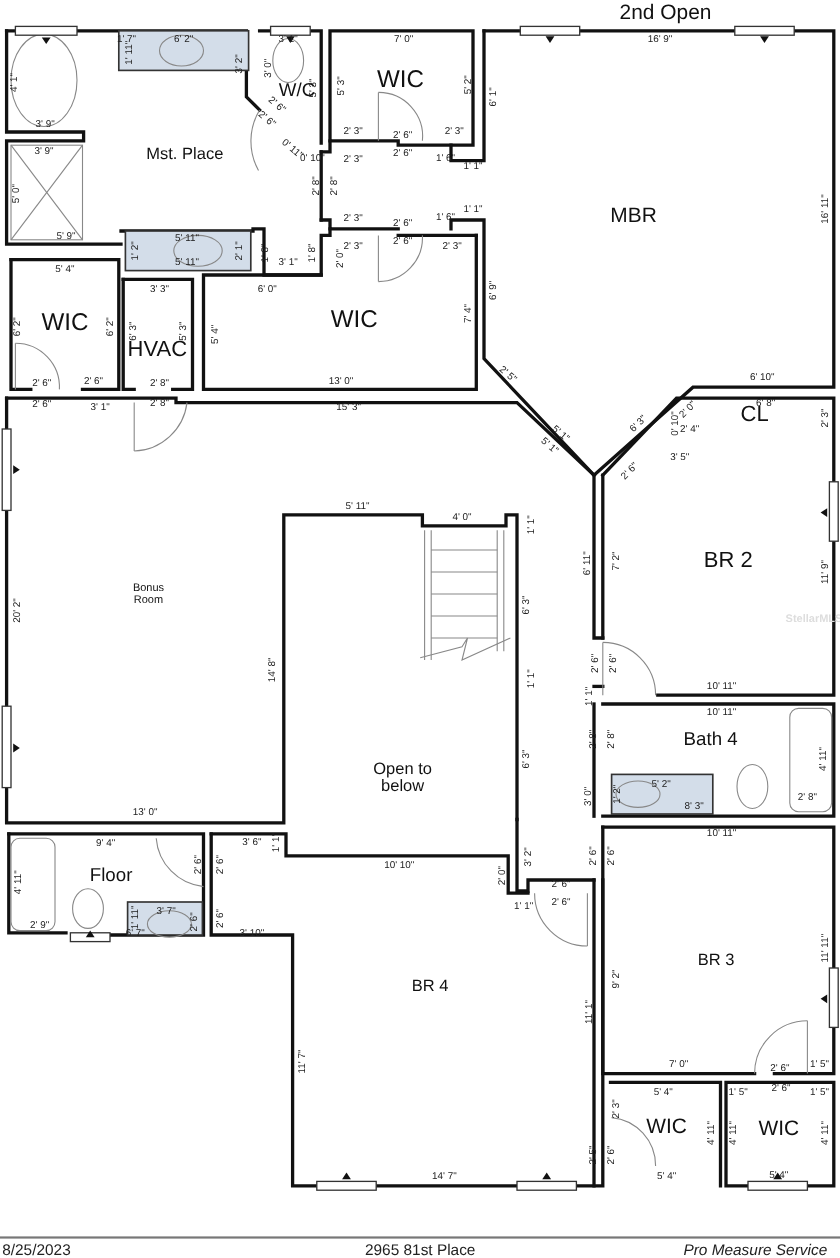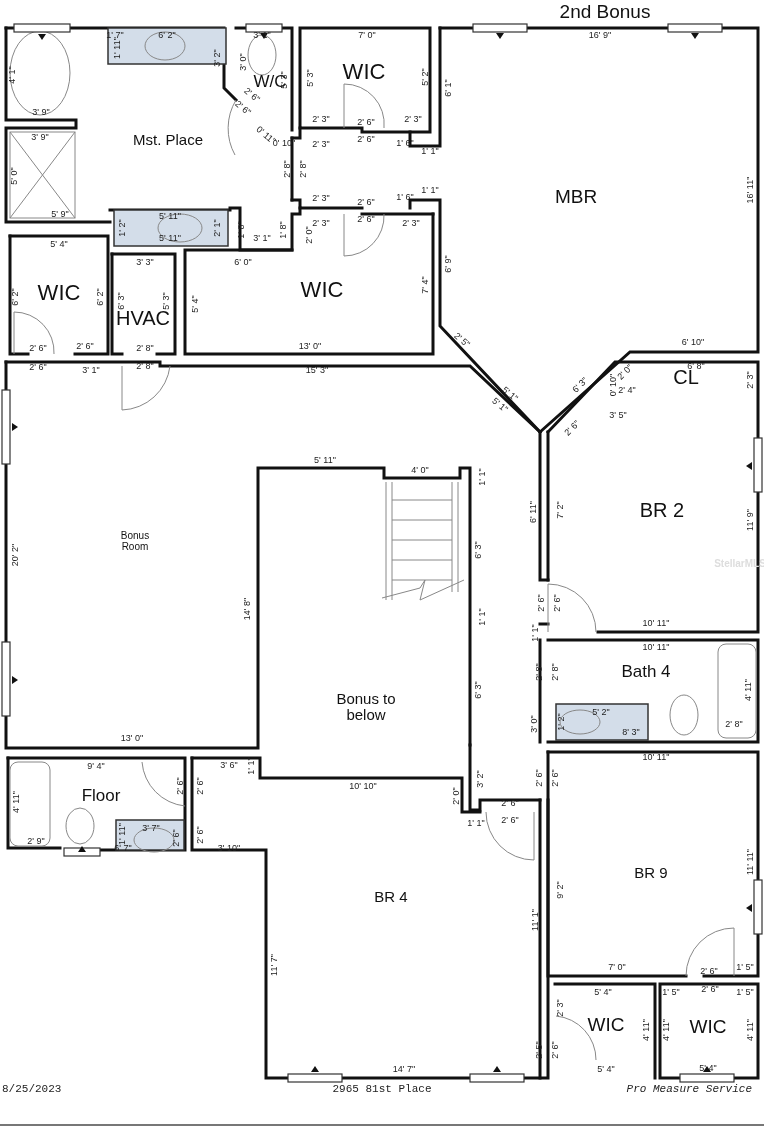--- a/index.html
+++ b/index.html
@@ -5,21 +5,21 @@
   html, body { margin:0; padding:0; background:#fff; }
   body { width:764px; height:1144px; position:relative; overflow:hidden; font-family:"Liberation Sans", sans-serif; color:#111; }
   #plan { position:absolute; left:0; top:0; width:764px; height:1144px; }
   .room-label { position:absolute; font-family:"Liberation Sans", sans-serif; color:#111; text-align:center; line-height:1.05; white-space:nowrap; transform:translate(-50%,-50%); }
   .dim { position:absolute; font-family:"Liberation Sans", sans-serif; font-size:9px; color:#222; white-space:nowrap; transform:translate(-50%,-50%); }
   .dim.v { transform:translate(-50%,-50%) rotate(-90deg); }
   .dim.d1 { transform:translate(-50%,-50%) rotate(40deg); }
   .dim.d2 { transform:translate(-50%,-50%) rotate(-45deg); }
   .title { position:absolute; left:605px; top:12px; transform:translate(-50%,-50%); font-size:19px; font-family:"Liberation Sans", sans-serif; }
   .footer-line { position:absolute; left:0; top:1124px; width:764px; height:2px; background:#777; }
-  .footer { position:absolute; top:1083px; font-size:11px; font-family:Liberation Mono, monospace; color:#222; }
+  .footer { position:absolute; top:1128px; font-size:14px; font-family:Liberation Sans, sans-serif; color:#222; }
   .footer.center { left:382px; transform:translateX(-50%); }
   .footer.left { left:2px; }
   .footer.right { right:12px; font-style:italic; }
   .watermark { position:absolute; left:740px; top:563px; transform:translate(-50%,-50%); font-size:10px; color:#ddd; font-weight:bold; }
 </style>
 </head>
 <body>
 
 <svg id="plan" viewBox="0 0 764 1144" xmlns="http://www.w3.org/2000/svg">
   <g fill="none" stroke="#111" stroke-width="3" stroke-linecap="square">
@@ -146,39 +146,39 @@
     <polygon points="12,676 12,684 18,680"></polygon>
     <polygon points="752,462 752,470 746,466"></polygon>
     <polygon points="752,904 752,912 746,908"></polygon>
     <polygon points="311,1072 319,1072 315,1066"></polygon>
     <polygon points="493,1072 501,1072 497,1066"></polygon>
     <polygon points="703,1072 711,1072 707,1066"></polygon>
     <polygon points="78,852 86,852 82,846"></polygon>
   </g>
 </svg>
 
-<div class="title">2nd Bonus</div>
+<div class="title">2nd Open</div>
 
 <div class="room-label" style="left:168px;top:140px;font-size:15px">Mst. Place</div>
 <div class="room-label" style="left:270px;top:82px;font-size:17px">W/C</div>
 <div class="room-label" style="left:364px;top:72px;font-size:22px">WIC</div>
 <div class="room-label" style="left:576px;top:197px;font-size:19px">MBR</div>
 <div class="room-label" style="left:59px;top:293px;font-size:22px">WIC</div>
 <div class="room-label" style="left:143px;top:318px;font-size:20px">HVAC</div>
 <div class="room-label" style="left:322px;top:290px;font-size:22px">WIC</div>
 <div class="room-label" style="left:686px;top:377px;font-size:20px">CL</div>
 <div class="room-label" style="left:135px;top:541px;font-size:10px;white-space:pre">Bonus
 Room</div>
 <div class="room-label" style="left:662px;top:510px;font-size:20px">BR 2</div>
-<div class="room-label" style="left:366px;top:707px;font-size:15px;white-space:pre">Bonus to
+<div class="room-label" style="left:366px;top:707px;font-size:15px;white-space:pre">Open to
 below</div>
 <div class="room-label" style="left:646px;top:672px;font-size:17px">Bath 4</div>
 <div class="room-label" style="left:101px;top:796px;font-size:17px">Floor</div>
 <div class="room-label" style="left:391px;top:897px;font-size:15px">BR 4</div>
-<div class="room-label" style="left:651px;top:873px;font-size:15px">BR 9</div>
+<div class="room-label" style="left:651px;top:873px;font-size:15px">BR 3</div>
 <div class="room-label" style="left:606px;top:1025px;font-size:19px">WIC</div>
 <div class="room-label" style="left:708px;top:1027px;font-size:19px">WIC</div>
 
 <div class="dim" style="left:115px;top:35px">1' 7"</div>
 <div class="dim v" style="left:117px;top:48px">1' 11"</div>
 <div class="dim" style="left:167px;top:35px">6' 2"</div>
 <div class="dim v" style="left:217px;top:58px">3' 2"</div>
 <div class="dim v" style="left:12px;top:75px">4' 1"</div>
 <div class="dim" style="left:41px;top:112px">3' 9"</div>
 <div class="dim" style="left:40px;top:137px">3' 9"</div>

